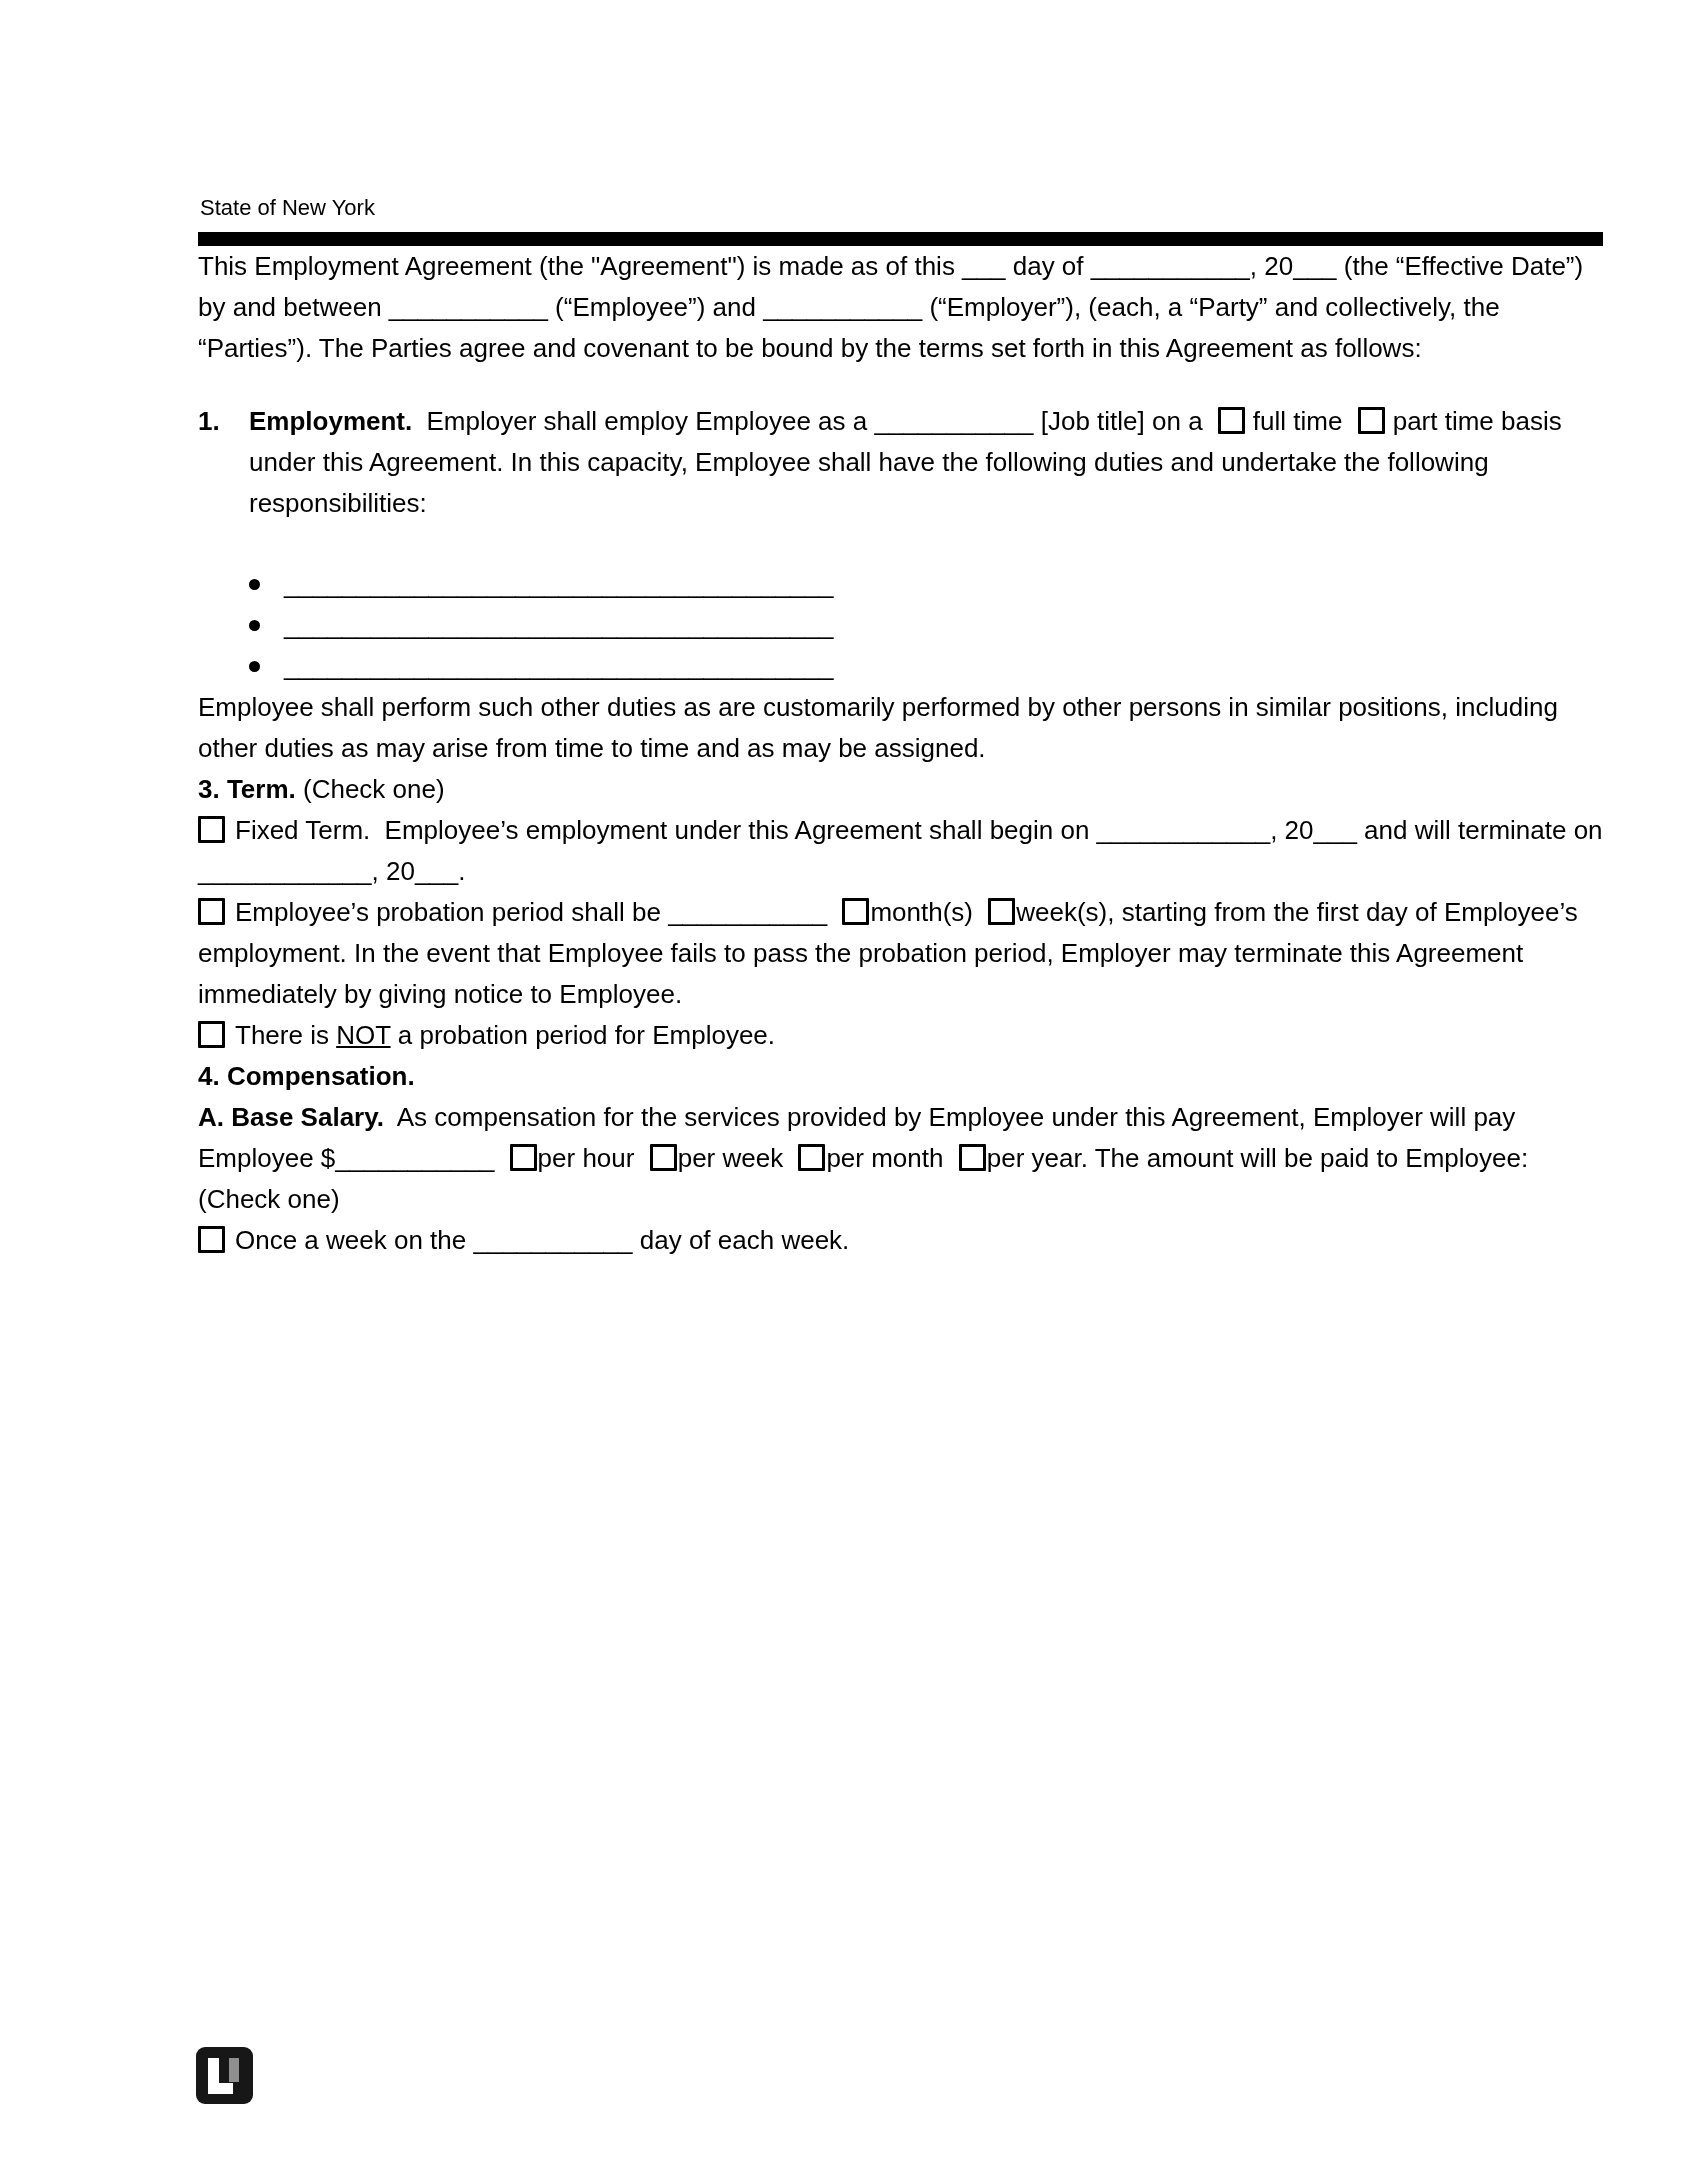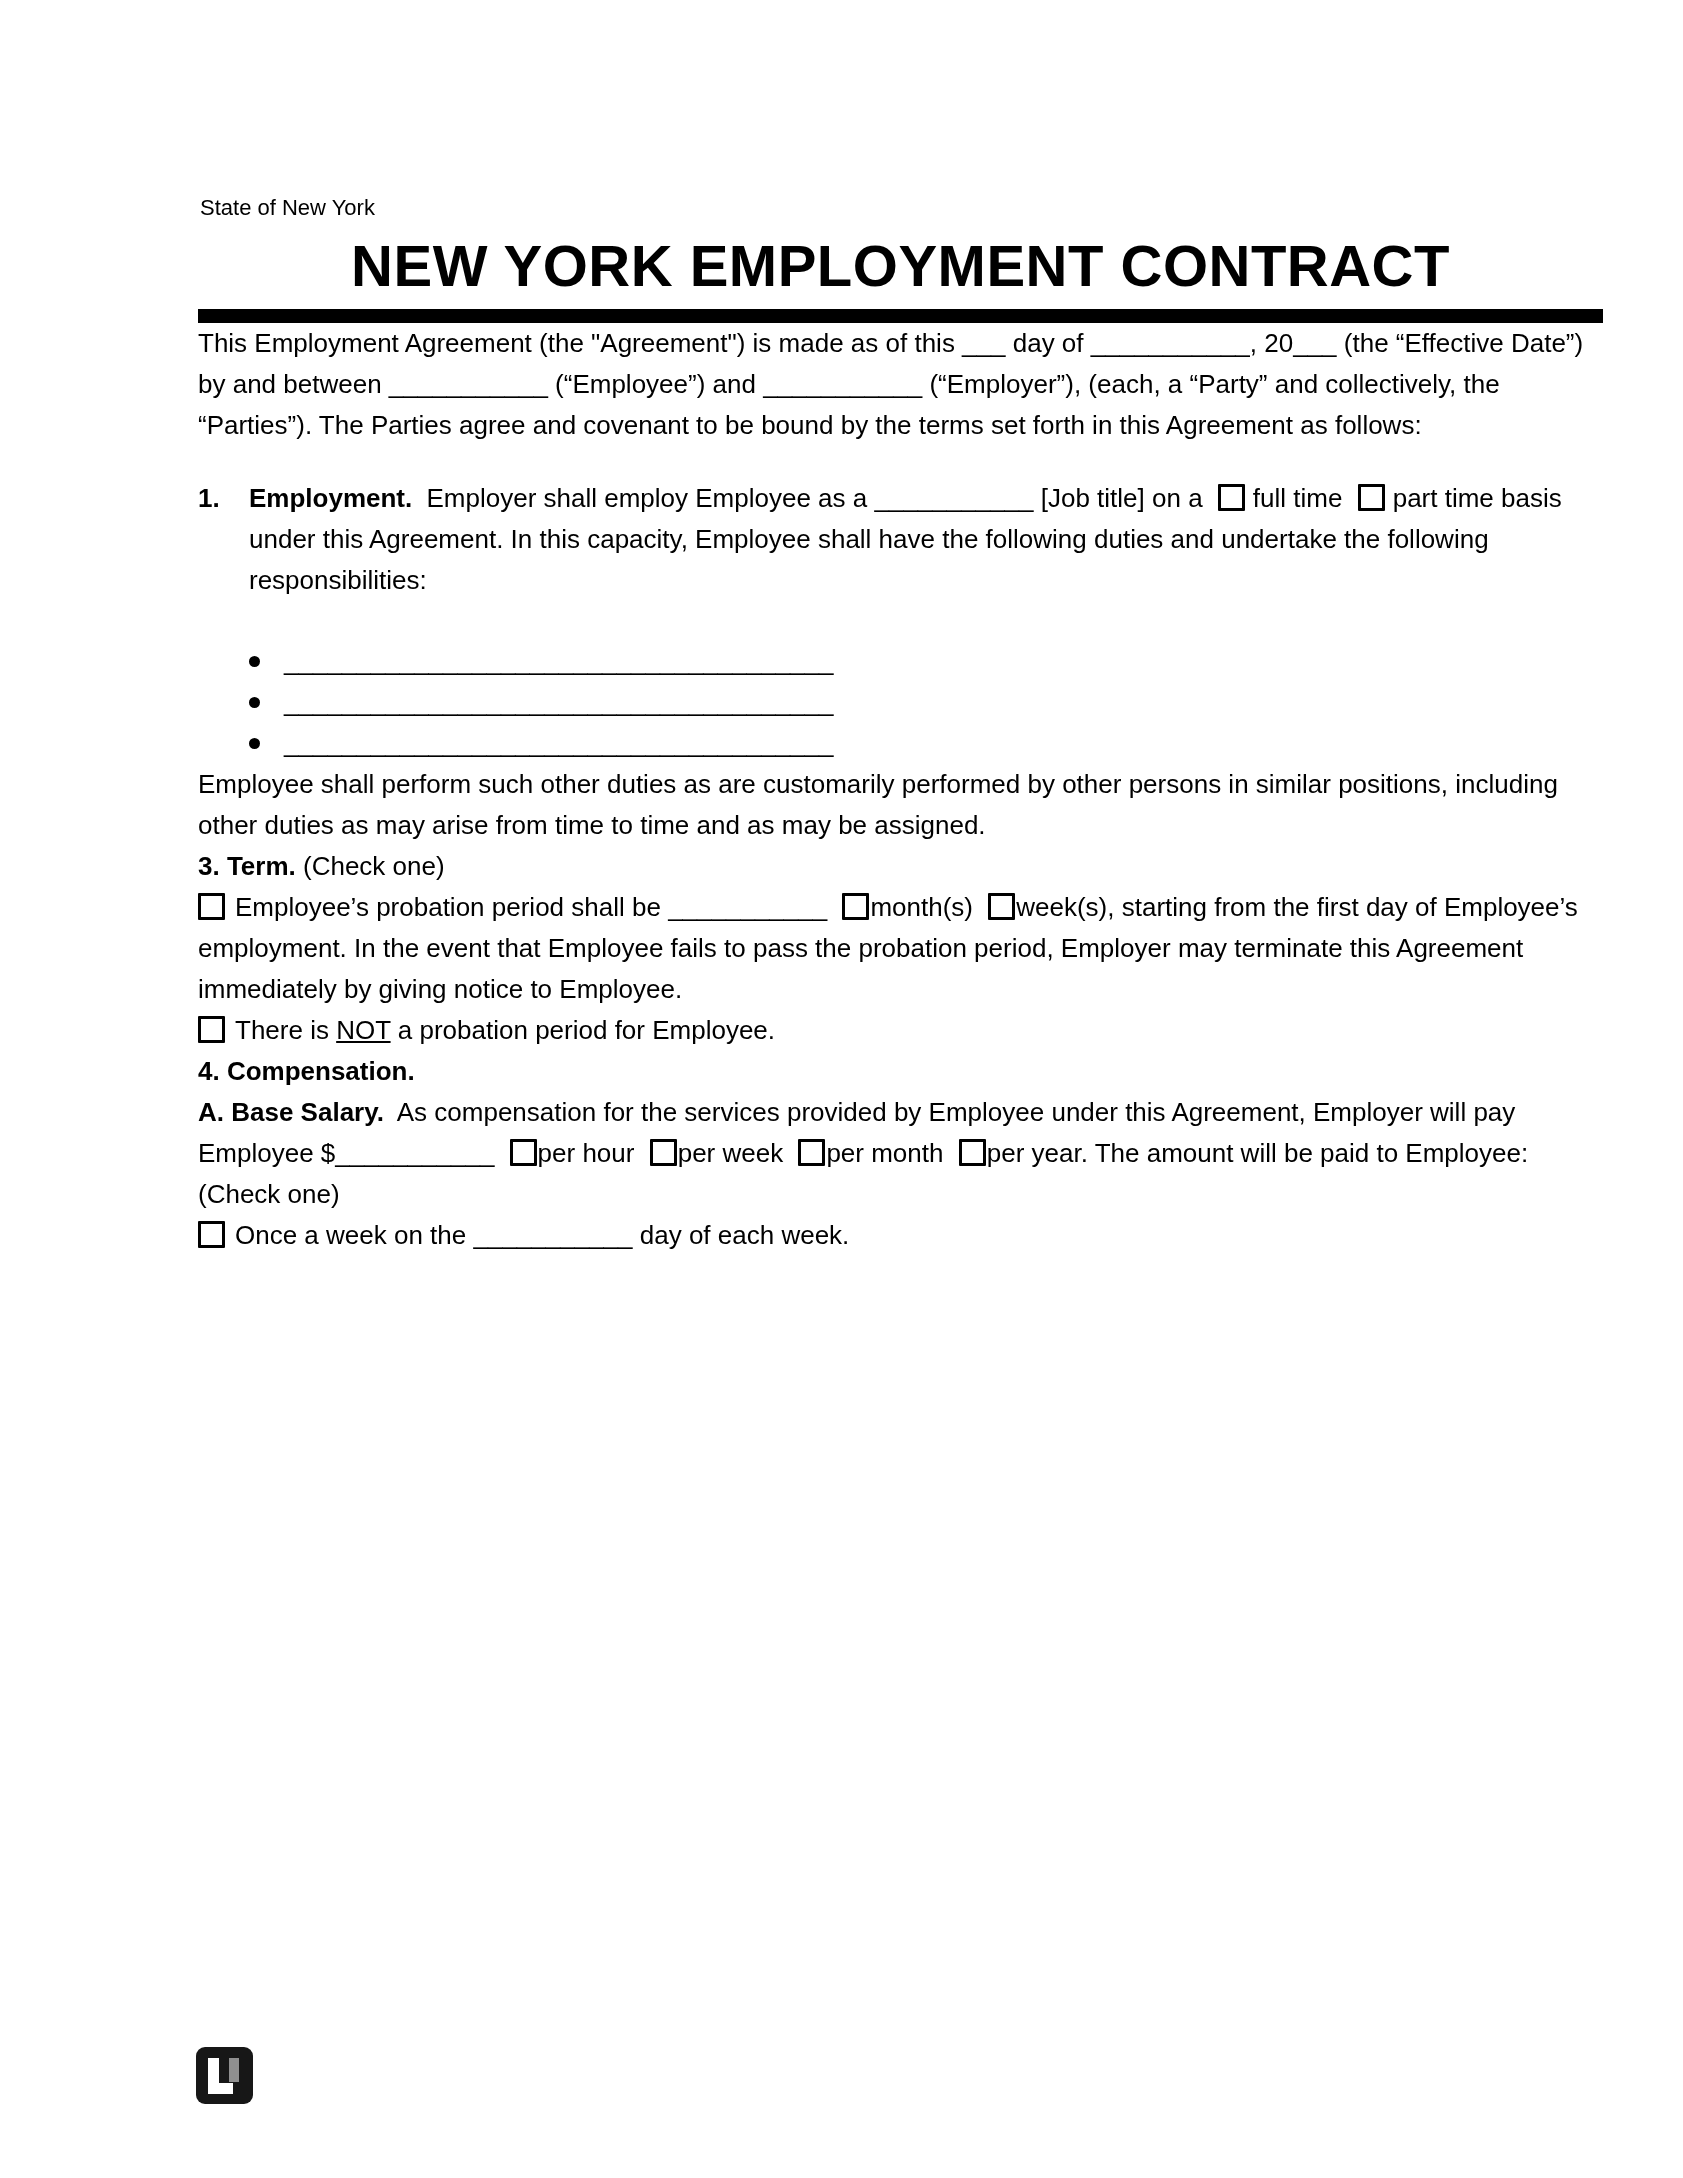--- a/index.html
+++ b/index.html
@@ -53,21 +53,20 @@
   }
   .logo-bar { position: absolute; left: 33px; top: 11px; width: 10px; height: 24px; background: #8f8f8f; }
 </style>
 </head>
 <body>
 
 <div class="page">
 
   <div class="state-label">State of New York</div>
 
-  <h1 class="doc-title">NEW YORK EMPLOYMENT CONTRACT</h1>
   <div class="title-rule"></div>
 
   <p class="para intro">This Employment Agreement (the "Agreement") is made as of this ___ day of ___________, 20___ (the “Effective Date”) by and between ___________ (“Employee”) and ___________ (“Employer”), (each, a “Party” and collectively, the “Parties”). The Parties agree and covenant to be bound by the terms set forth in this Agreement as follows:</p>
 
   <div class="sec1">
     <span class="sec-num">1.</span>
     <div class="sec1-body">
       <span class="b gap-r">Employment.</span>
       <span>Employer shall employ Employee as a ___________ [Job title] on a</span>
       <span class="cb"></span><span>full time</span>
@@ -91,20 +90,24 @@
   </div>
 
   <p class="para after-bullets">Employee shall perform such other duties as are customarily performed by other persons in similar positions, including other duties as may arise from time to time and as may be assigned.</p>
 
 
   <p class="para sec3-heading">
     <span class="b">3. Term.</span>
     <span>(Check one)</span>
   </p>
 
+  <p class="para fixed-term">
+    <span class="cb lead"></span><span class="gap-r">Fixed Term.</span>
+    <span>Employee’s employment under this Agreement shall begin on ____________, 20___ and will terminate on ____________, 20___.</span>
+  </p>
 
 
 
   <p class="para probation-opt1">
     <span class="cb lead"></span><span>Employee’s probation period shall be ___________</span>
     <span class="cb tight"></span><span>month(s)</span>
     <span class="cb tight"></span><span>week(s), starting from the first day of Employee’s employment. In the event that Employee fails to pass the probation period, Employer may terminate this Agreement immediately by giving notice to Employee.</span>
   </p>
 
   <p class="para probation-opt2">

